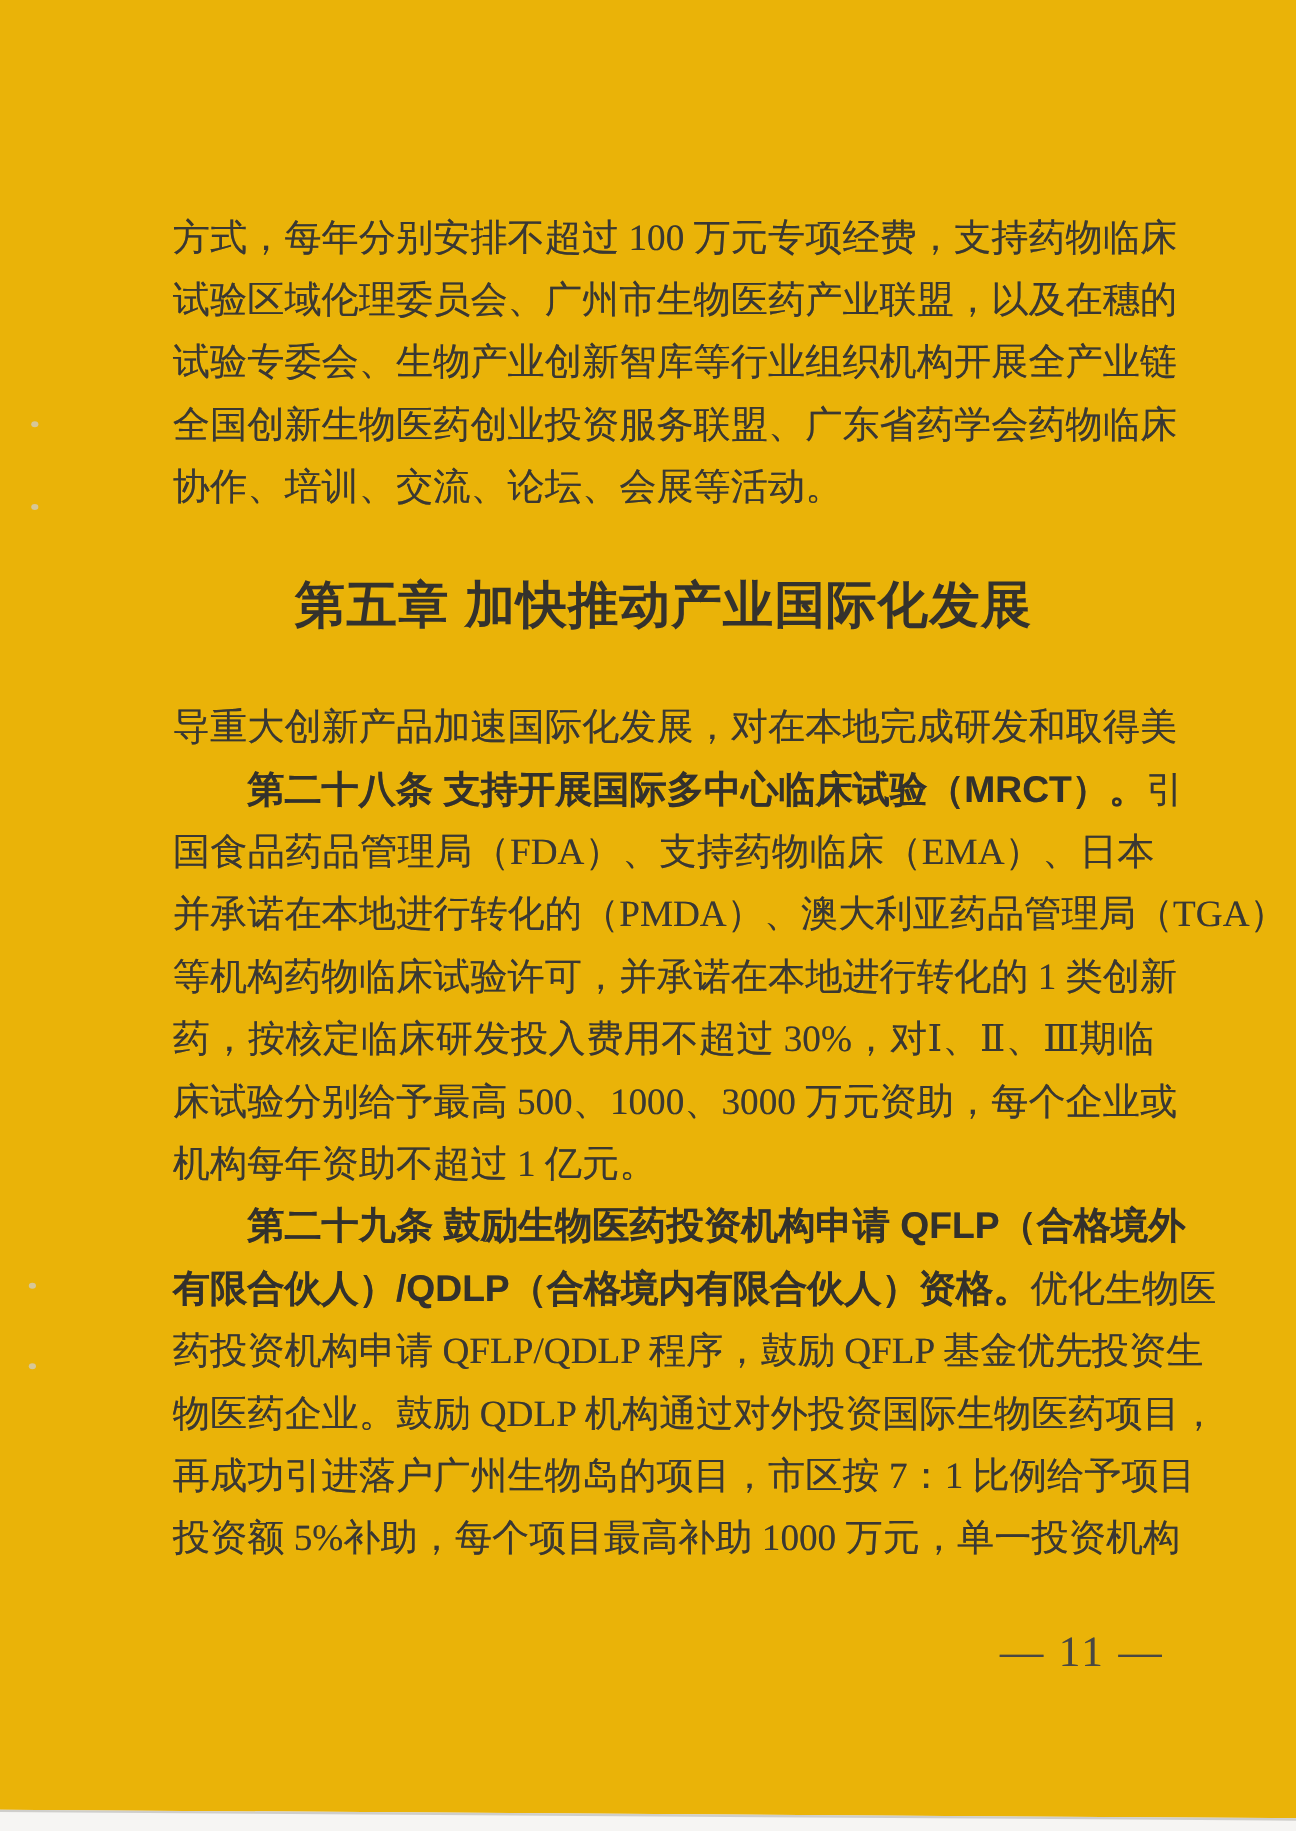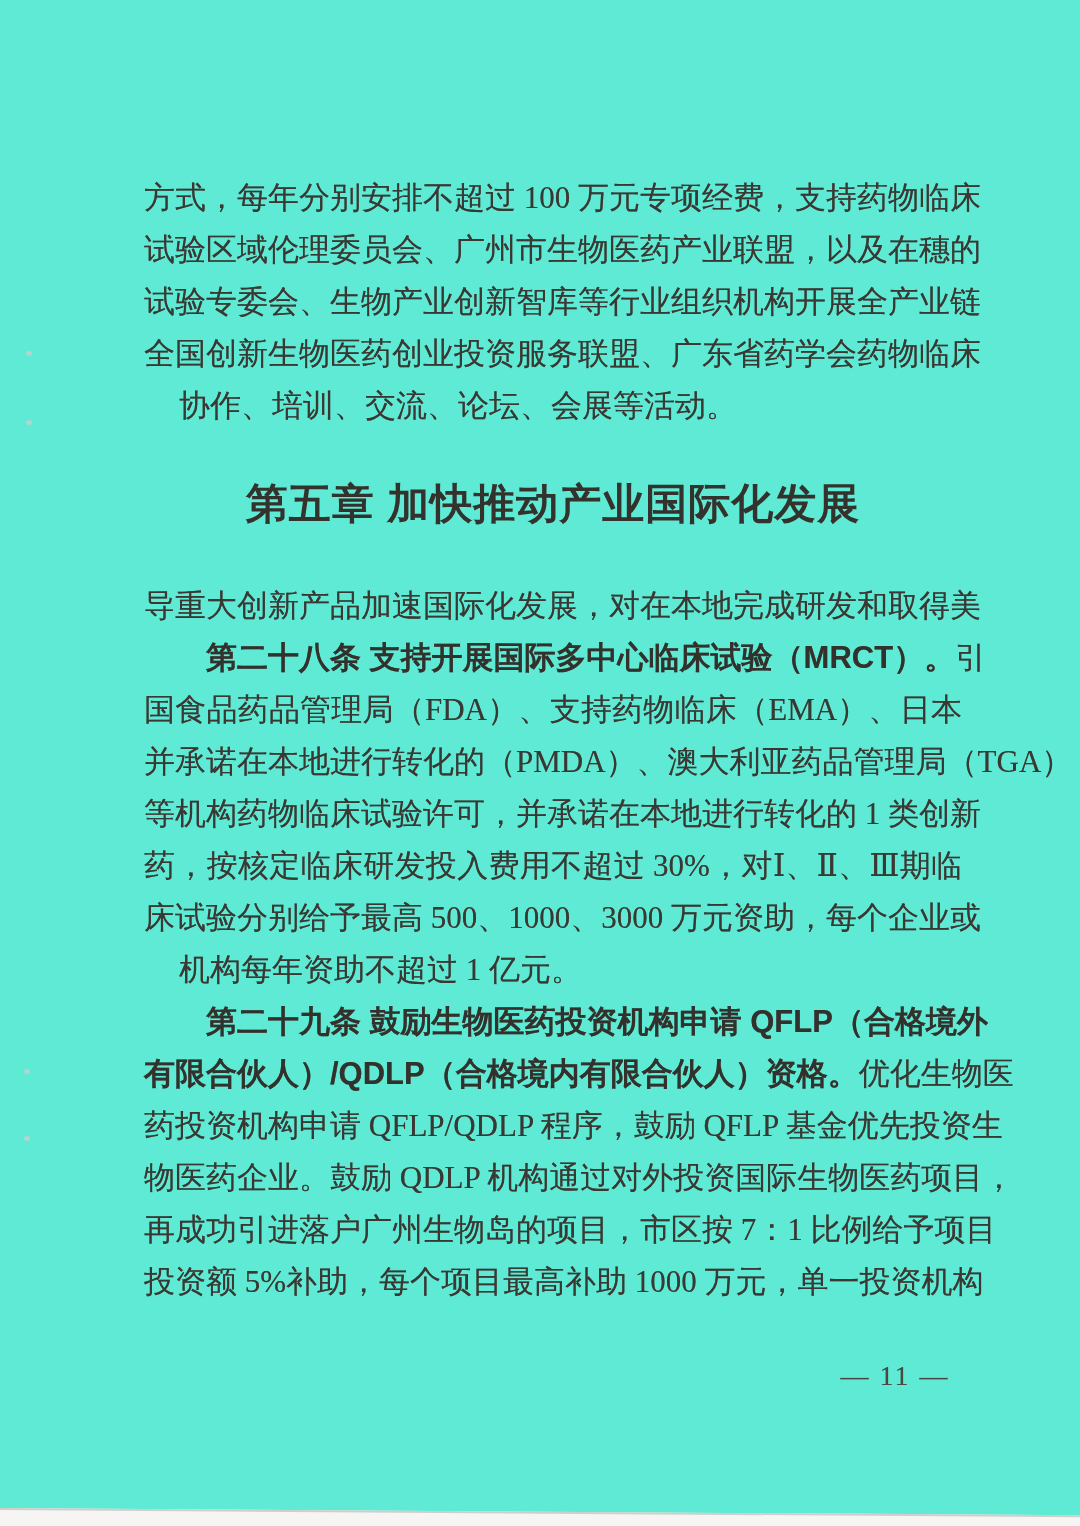--- a/index.html
+++ b/index.html
@@ -4,21 +4,21 @@
 <style>
   html, body {
     margin: 0;
     padding: 0;
     background: #ffffff;
   }
   .page {
     position: relative;
     width: 1080px;
     height: 1526px;
-    background: #5eead4;
+    background: #eab308;
     overflow: hidden;
     font-family: "Liberation Serif", "DejaVu Serif", serif;
     color: #3a3833;
   }
   .text-column {
     position: absolute;
     left: 144px;
     width: 818px;
   }
   #para-continuation { top: 172px; }
@@ -41,41 +41,40 @@
     line-height: 52px;
     font-size: 31px;
     text-align: justify;
     text-align-last: justify;
     white-space: nowrap;
     text-shadow: 0 0 0.5px rgba(58, 56, 51, 0.55);
   }
   .tline.nofill {
     text-align: left;
     text-align-last: left;
-    margin-left: 35px;
   }
   .tline.indent {
     text-indent: 62px;
   }
   .run { font-weight: 400; }
   .run.b {
     font-family: "Liberation Sans", "DejaVu Sans", sans-serif;
     font-weight: 700;
     color: #33312c;
   }
 
   .footer-page-number {
     position: absolute;
     top: 1352px;
     left: 820px;
     width: 150px;
     height: 48px;
     line-height: 48px;
-    font-size: 28px;
-    text-align: center;
+    font-size: 36px;
+    text-align: right;
     color: #4a4843;
     letter-spacing: 2px;
     text-shadow: 0 0 0.5px rgba(70, 68, 63, 0.5);
   }
 
   .speck {
     position: absolute;
     width: 6px;
     height: 5px;
     border-radius: 50%;

